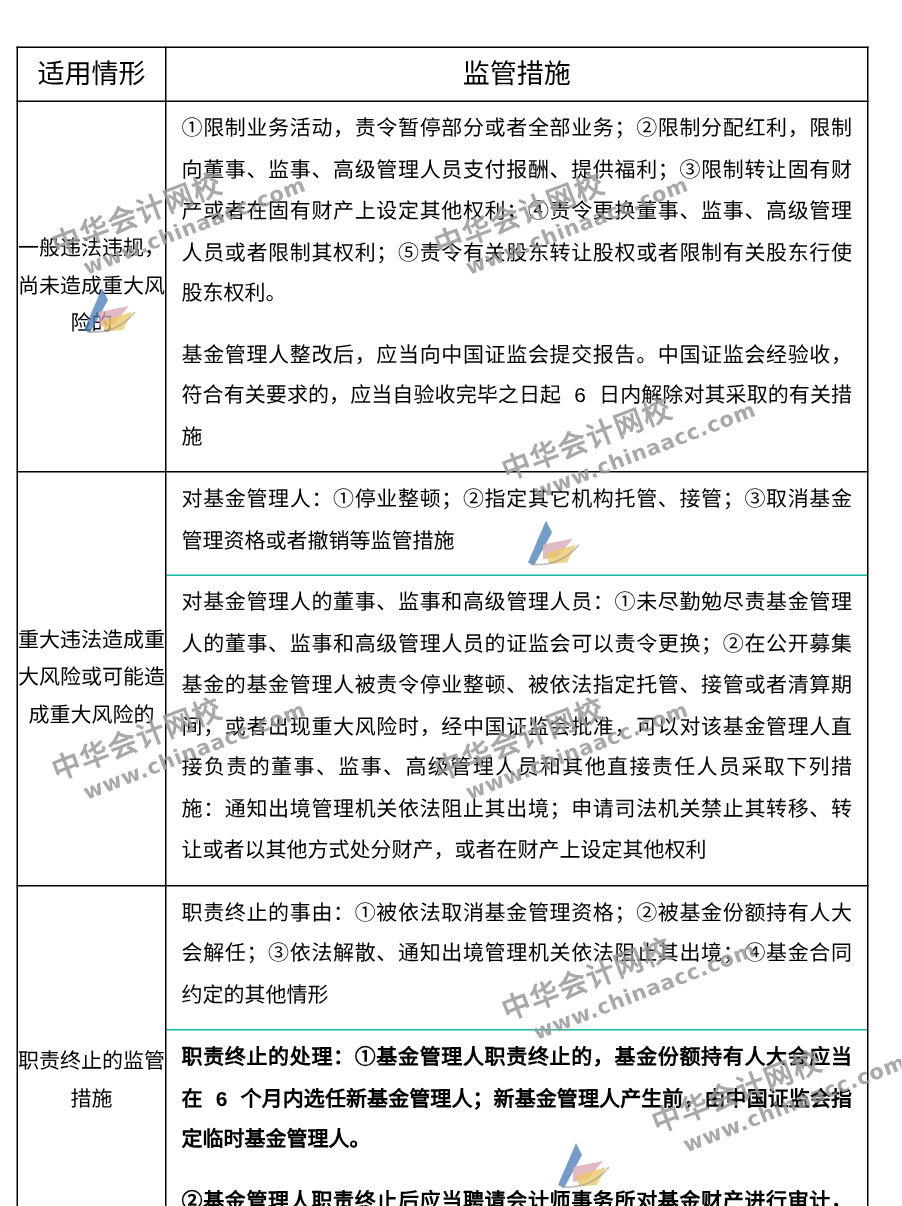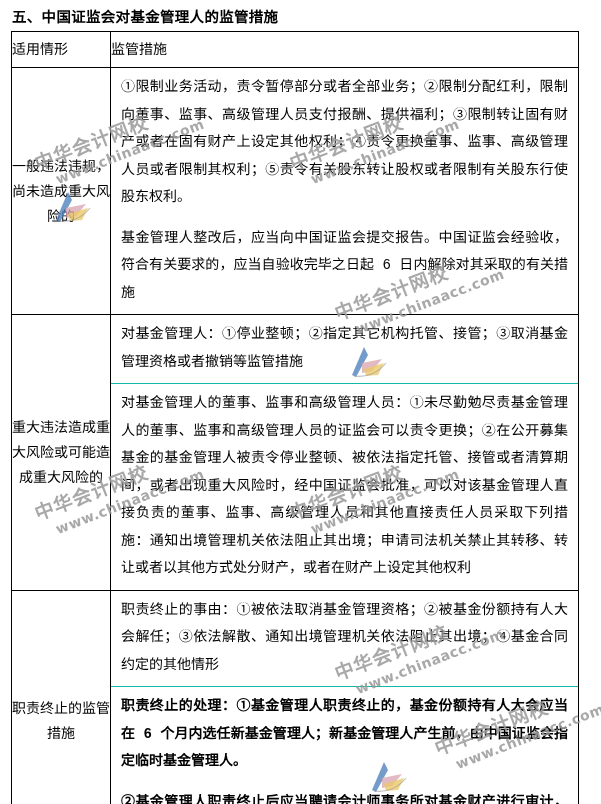--- a/index.html
+++ b/index.html
@@ -36,22 +36,22 @@
   }
   table.reg td, table.reg th{
     border:1px solid #000;
     vertical-align:middle;
     padding:0;
   }
   col.c1{width:99px;}
   col.c2{width:468px;}
 
   .hdr-cell{
-    text-align:left;
-    font-size:14px;
+    text-align:center;
+    font-size:18px;
     font-weight:400;
     height:35px;
     line-height:35px;
   }
   .cat-cell{
     text-align:center;
     font-size:14px;
     line-height:25px;
     padding:4px 6px;
     font-weight:400;
@@ -93,21 +93,20 @@
     pointer-events:none;
     z-index:5;
     opacity:.9;
   }
 </style>
 </head>
 <body>
 
 <div id="page">
 
-  <div class="doc-title">五、中国证监会对基金管理人的监管措施</div>
 
   <div class="tbl-wrap">
     <table class="reg">
       <colgroup>
           <col class="c1">
           <col class="c2">
         </colgroup>
       <thead>
         <tr>
           <th class="hdr-cell">适用情形</th>

